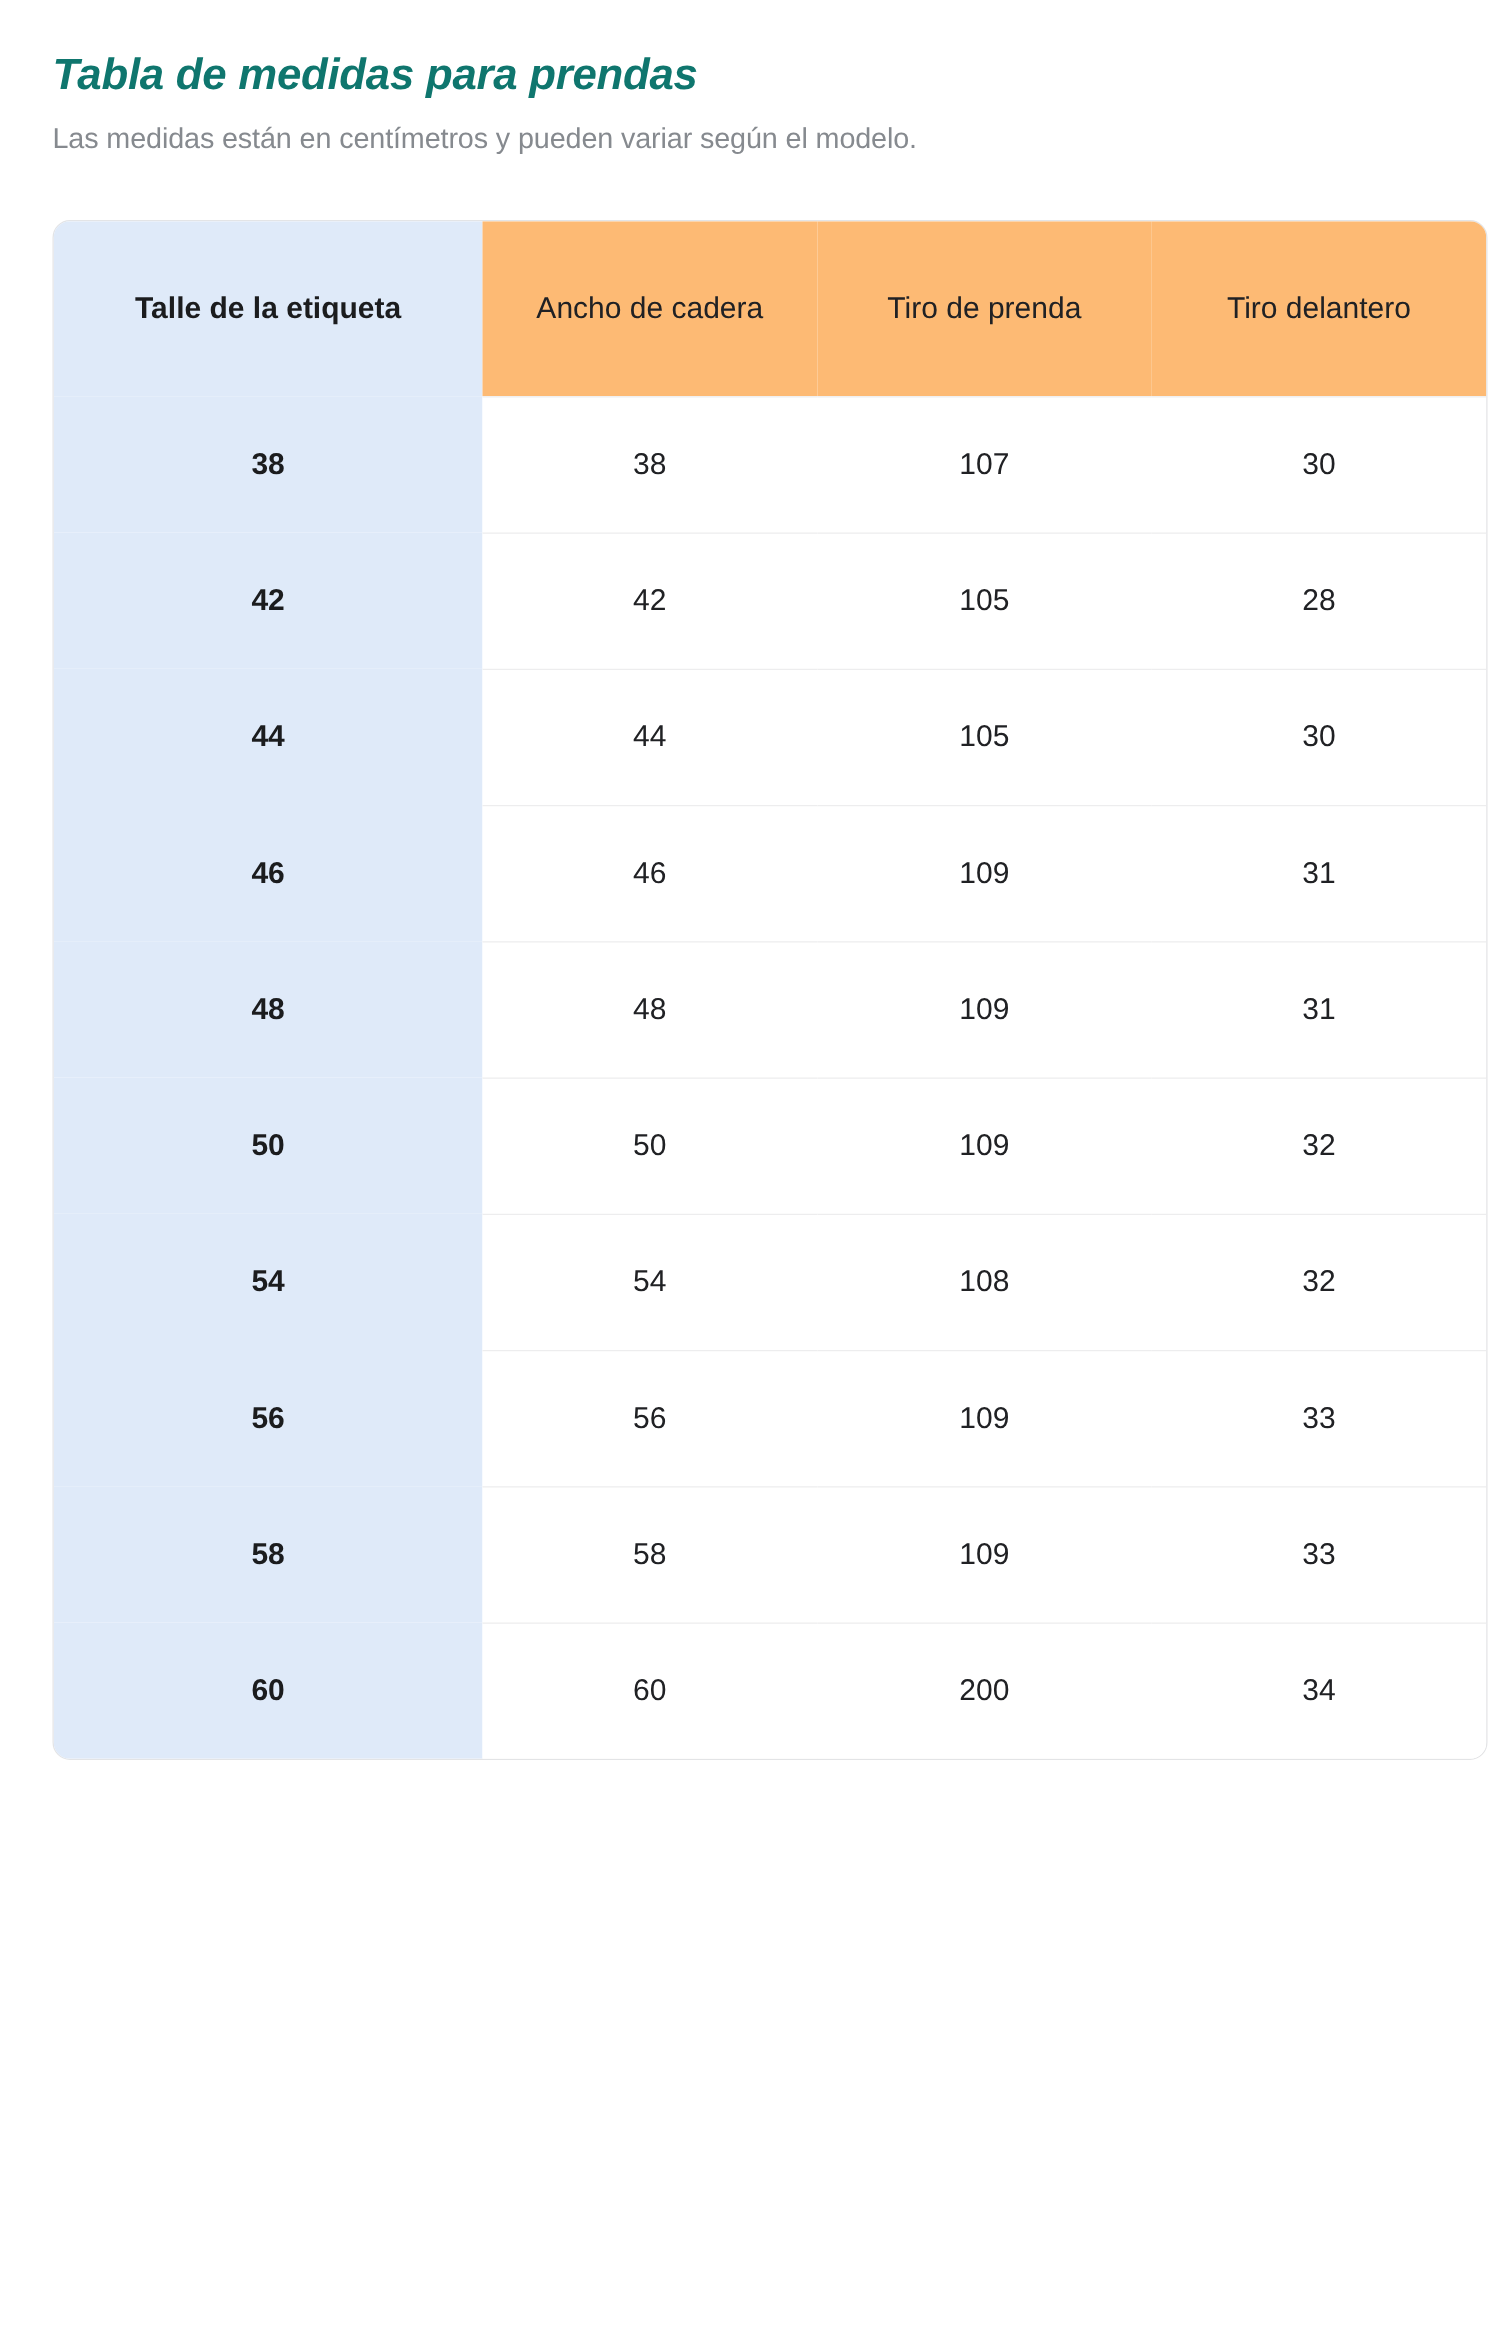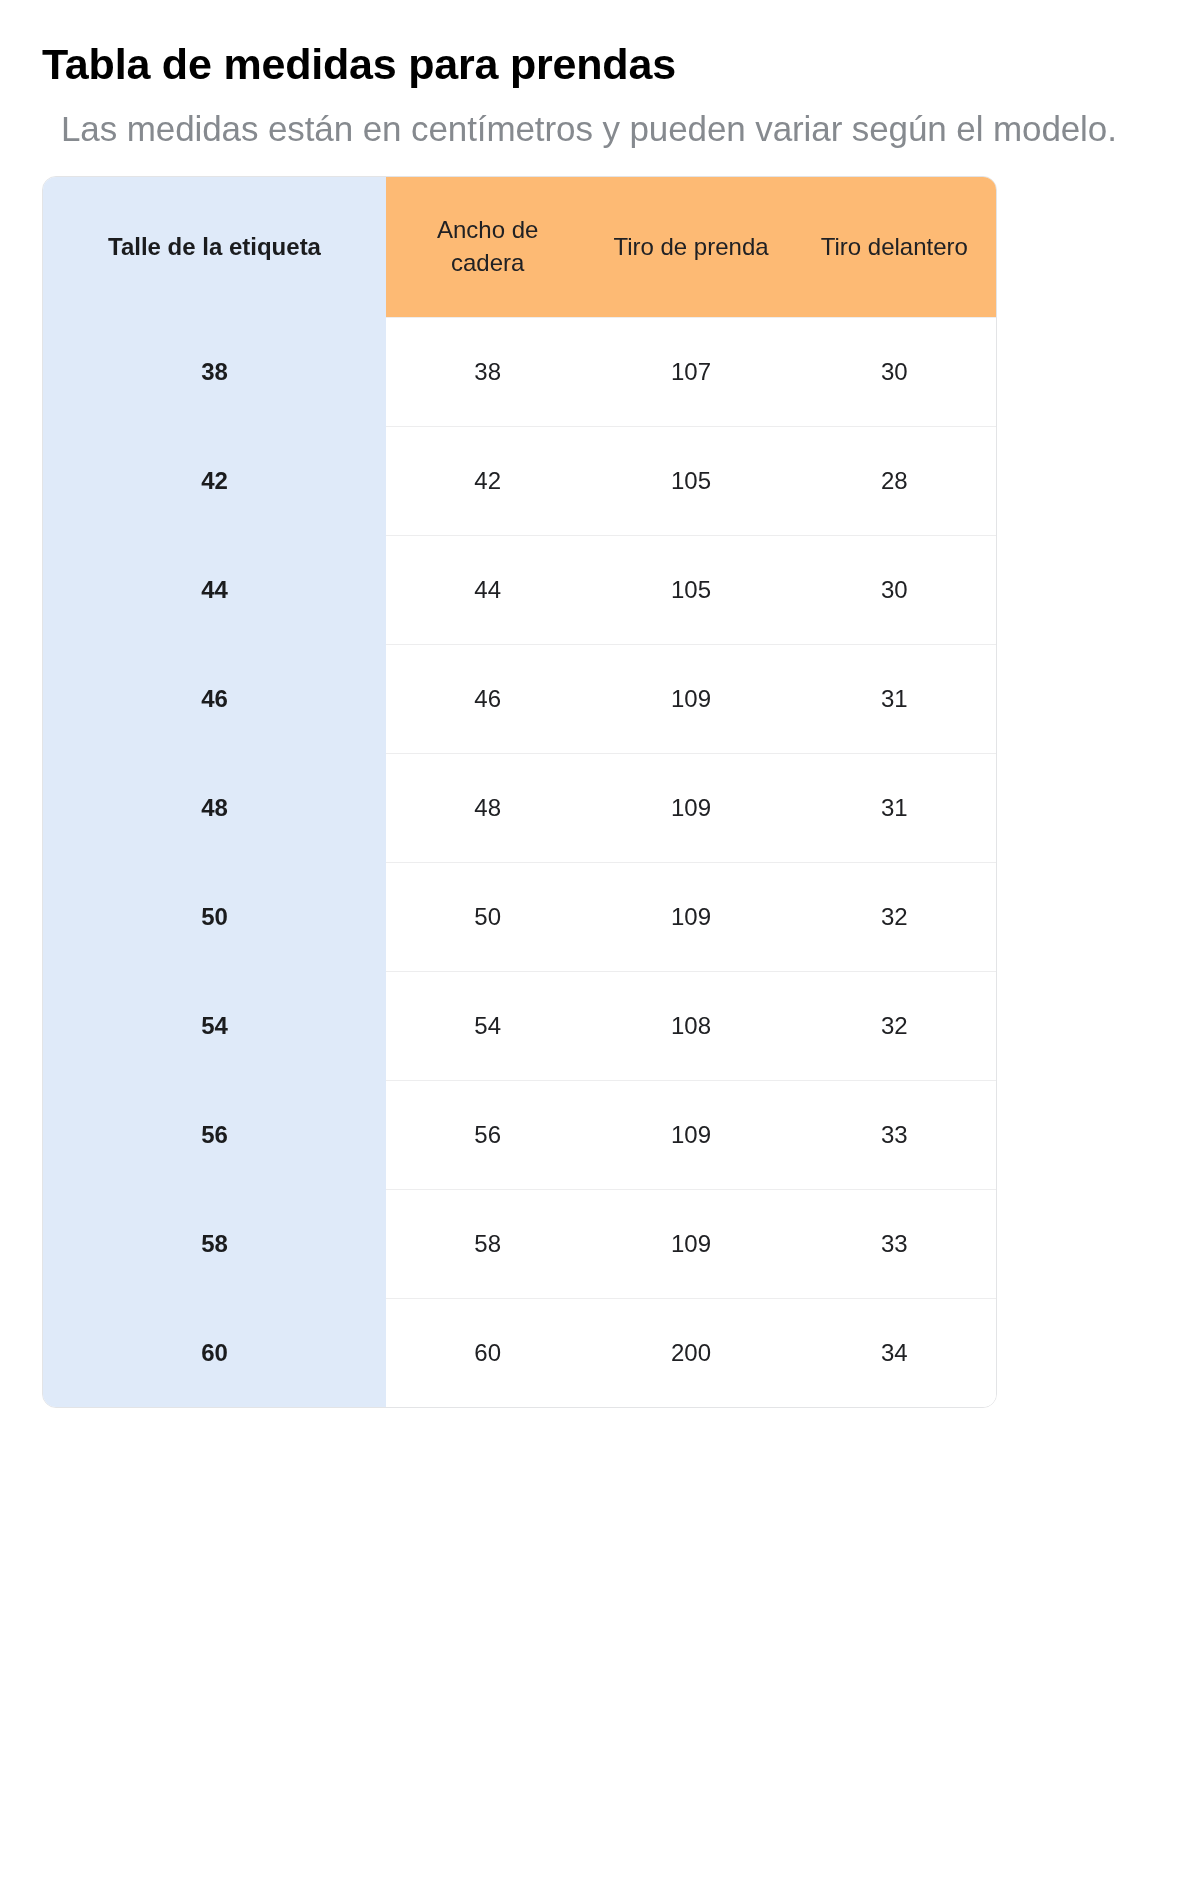--- a/index.html
+++ b/index.html
@@ -19,42 +19,43 @@
     position: relative;
     width: 1200px;
     height: 1879px;
     box-sizing: border-box;
     padding: 0;
   }
 
   .page-title {
     margin: 0;
     padding: 38px 0 0 42px;
-    font-size: 43px;
+    font-size: 35px;
     line-height: 1.25;
     font-weight: 700;
-    color: #000000;
+    color: #0f766e;
     letter-spacing: -0.2px;
+    font-style: italic;
   }
 
   .page-subtitle {
     margin: 0;
-    padding: 14px 0 0 61px;
-    font-size: 35px;
+    padding: 14px 0 0 42px;
+    font-size: 23px;
     line-height: 1.3;
     font-weight: 400;
     color: #868a8f;
     letter-spacing: -0.1px;
   }
 
   .table-wrap {
     position: absolute;
     left: 42px;
     top: 176px;
-    width: 955px;
+    width: 1148px;
     border: 1px solid #e3e4e6;
     border-radius: 14px;
     overflow: hidden;
     background: #ffffff;
     box-sizing: border-box;
   }
 
   table.size-table {
     width: 100%;
     border-collapse: collapse;

